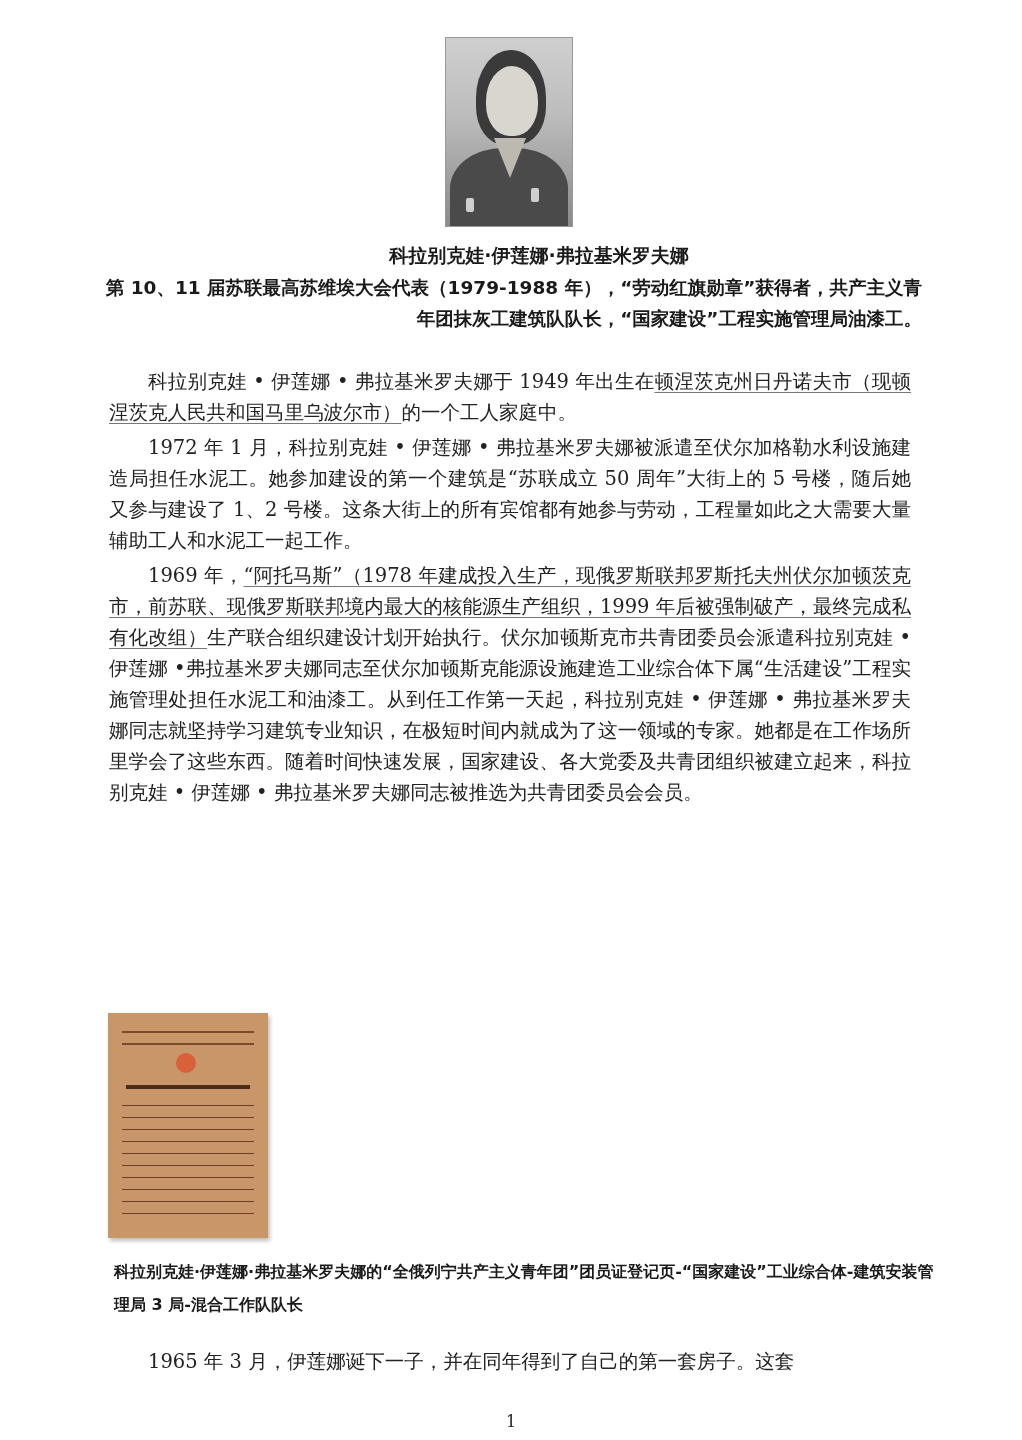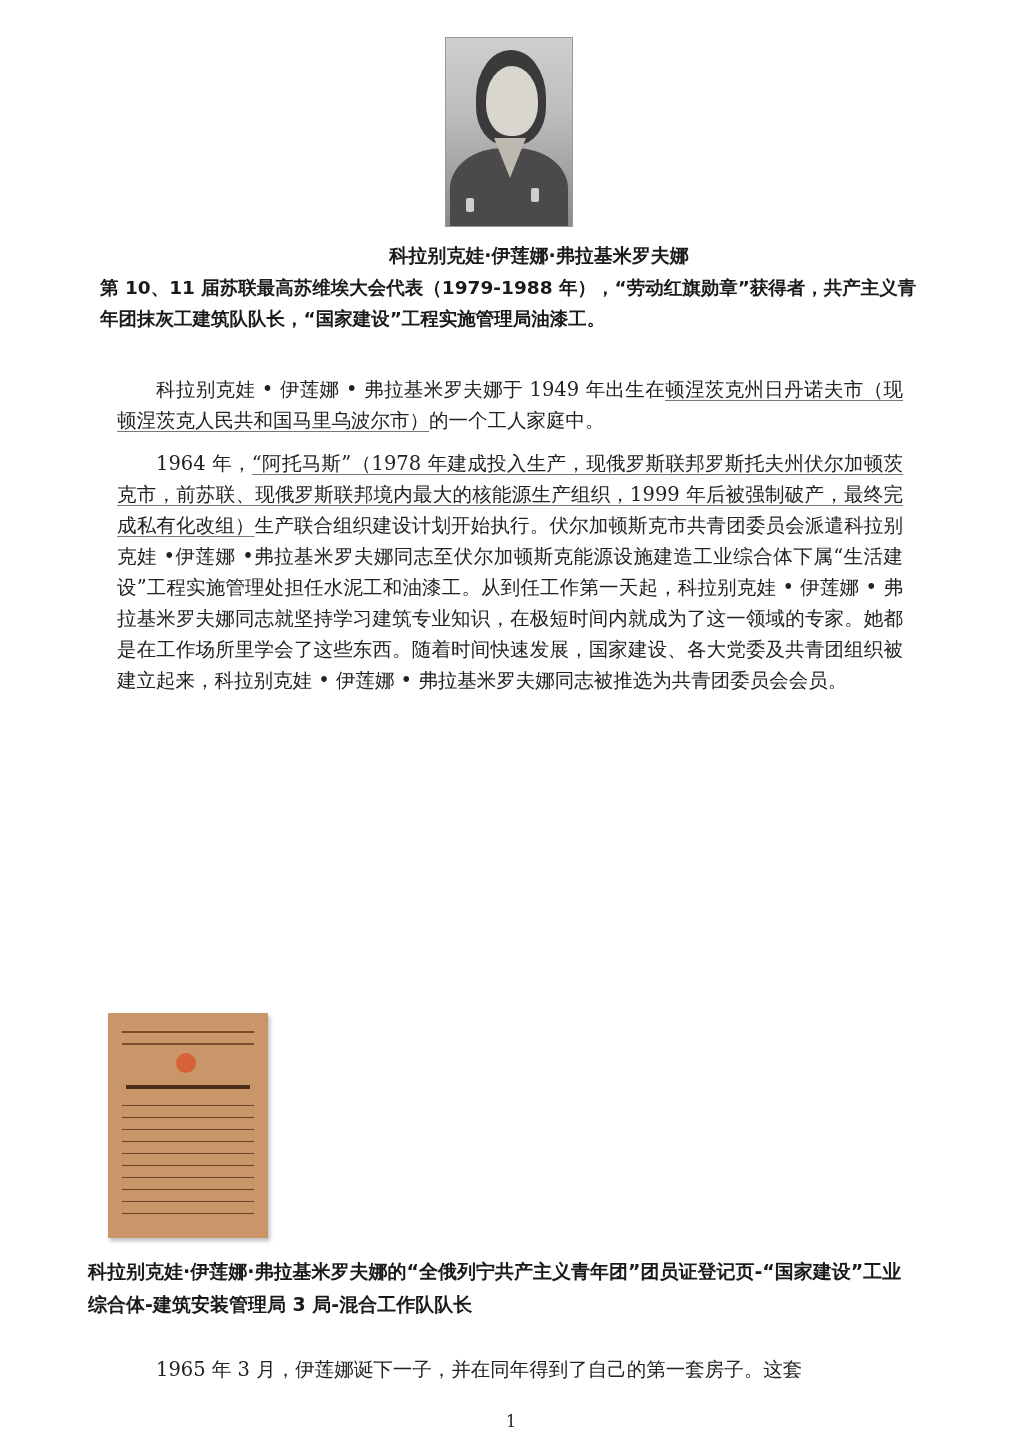--- a/index.html
+++ b/index.html
@@ -14,42 +14,42 @@
   .photo .face { position: absolute; left: 40px; top: 28px; width: 52px; height: 70px; border-radius: 50% 50% 45% 45%; background: #d9d5cf; }
   .photo .body { position: absolute; left: 4px; top: 110px; width: 118px; height: 90px; border-radius: 45% 45% 0 0; background: #4a4a4a; }
   .photo .collar { position: absolute; left: 48px; top: 100px; width: 32px; height: 40px; background: #bdb8b0; clip-path: polygon(0 0,100% 0,50% 100%); }
   .photo .medal { position: absolute; width: 8px; height: 14px; background: #cfcfcf; border-radius: 2px; }
 
   .caption-title {
     position: absolute; left: 0; width: 1022px; text-align: center;
     font-family: "DejaVu Sans", sans-serif; font-weight: bold; font-size: 19px; line-height: 28px;
   }
   .title-name { top: 241px; padding-left: 28px; }
-  .subtitle { position: absolute; left: 100px; width: 822px; top: 272px; text-align: left;
+  .subtitle { position: absolute; left: 100px; width: 822px; top: 272px; text-align: right;
     font-family: "DejaVu Sans", sans-serif; font-weight: bold; font-size: 18.5px; line-height: 31px; }
 
   .body-text {
     position: absolute; left: 105px; width: 810px;
     font-family: "DejaVu Serif", serif; font-size: 19.5px; line-height: 31px; color: #222;
   }
-  .body-text p { margin: 12px; text-indent: 2em; text-align: justify; }
+  .body-text p { margin: 4px; text-indent: 2em; text-align: justify; }
   .u { text-decoration: underline; text-decoration-color: #777; text-underline-offset: 4px; }
 
   .card {
     position: absolute; left: 108px; top: 1013px; width: 160px; height: 225px;
     background: #c9966a; box-shadow: 2px 3px 4px rgba(0,0,0,0.25);
   }
   .card .hdr { position: absolute; top: 18px; left: 14px; right: 14px; height: 10px; border-top: 2px solid #7a4a2a; border-bottom: 2px solid #7a4a2a; }
   .card .emblem { position: absolute; top: 40px; left: 68px; width: 20px; height: 20px; border-radius: 50%; background: #d9613a; }
   .card .heading { position: absolute; top: 72px; left: 18px; right: 18px; height: 4px; background: #4a2a18; }
   .card .line { position: absolute; left: 14px; right: 14px; height: 1px; background: #6b4026; }
 
   .card-caption {
-    position: absolute; left: 88px; width: 822px; top: 1255px;
-    font-family: "DejaVu Sans", sans-serif; font-weight: bold; font-size: 19px; line-height: 33px;
+    position: absolute; left: 114px; width: 822px; top: 1255px;
+    font-family: "DejaVu Sans", sans-serif; font-weight: bold; font-size: 16px; line-height: 33px;
   }
   .final-para { top: 1342px; }
   .page-num { position: absolute; top: 1412px; left: 0; width: 1022px; text-align: center;
     font-family: "DejaVu Serif", serif; font-size: 16px; }
 </style>
 </head>
 <body>
 
 <div class="photo">
   <div class="hair"></div>
@@ -58,21 +58,22 @@
   <div class="collar"></div>
   <div class="medal" style="left:20px;top:160px;"></div>
   <div class="medal" style="left:85px;top:150px;"></div>
 </div>
 
 <div class="caption-title title-name">科拉别克娃·伊莲娜·弗拉基米罗夫娜</div>
 <div class="subtitle">第 10、11 届苏联最高苏维埃大会代表（1979-1988 年），“劳动红旗勋章”获得者，共产主义青年团抹灰工建筑队队长，“国家建设”工程实施管理局油漆工。</div>
 
 <div class="body-text" style="top:362px;">
   <p><span>科拉别克娃 • 伊莲娜 • 弗拉基米罗夫娜于 1949 年出生在</span><span class="u">顿涅茨克州日丹诺夫市（现顿涅茨克人民共和国马里乌波尔市）</span><span>的一个工人家庭中。</span></p>
-  <p><span>1964 年，</span><span class="u">“阿托马斯”（1978 年建成投入生产，现俄罗斯联邦罗斯托夫州伏尔加顿茨克市，前苏联、现俄罗斯联邦境内最大的核能源生产组织，1999 年后被强制破产，最终完成私有化改组）</span><span>生产联合组织建设计划开始执行。伏尔加顿斯克市共青团委员会派遣科拉别克娃 •伊莲娜 •弗拉基米罗夫娜同志至伏尔加顿斯克能源设施建造工业综合体下属“生活建设”工程实施管理处担任水泥工和油漆工。从到任工作第一天起，科拉别克娃 • 伊莲娜 • 弗拉基米罗夫娜同志就坚持学习建筑专业知识，在极短时间内就成为了这一领域的专家。她都是在工作场所里学会了这些东西。随着时间快速发展，国家建设、各大党委及共青团组织被建立起来，科拉别克娃 • 伊莲娜 • 弗拉基米罗夫娜同志被推选为共青团委员会会员。</span></p>
+  <p><span>1972 年 1 月，科拉别克娃 • 伊莲娜 • 弗拉基米罗夫娜被派遣至伏尔加格勒水利设施建造局担任水泥工。她参加建设的第一个建筑是“苏联成立 50 周年”大街上的 5 号楼，随后她又参与建设了 1、2 号楼。这条大街上的所有宾馆都有她参与劳动，工程量如此之大需要大量辅助工人和水泥工一起工作。</span></p>
+  <p><span>1969 年，</span><span class="u">“阿托马斯”（1978 年建成投入生产，现俄罗斯联邦罗斯托夫州伏尔加顿茨克市，前苏联、现俄罗斯联邦境内最大的核能源生产组织，1999 年后被强制破产，最终完成私有化改组）</span><span>生产联合组织建设计划开始执行。伏尔加顿斯克市共青团委员会派遣科拉别克娃 •伊莲娜 •弗拉基米罗夫娜同志至伏尔加顿斯克能源设施建造工业综合体下属“生活建设”工程实施管理处担任水泥工和油漆工。从到任工作第一天起，科拉别克娃 • 伊莲娜 • 弗拉基米罗夫娜同志就坚持学习建筑专业知识，在极短时间内就成为了这一领域的专家。她都是在工作场所里学会了这些东西。随着时间快速发展，国家建设、各大党委及共青团组织被建立起来，科拉别克娃 • 伊莲娜 • 弗拉基米罗夫娜同志被推选为共青团委员会会员。</span></p>
 </div>
 
 <div class="card">
   <div class="hdr"></div>
   <div class="emblem"></div>
   <div class="heading"></div>
   <div class="line" style="top:92px;"></div>
   <div class="line" style="top:104px;"></div>
   <div class="line" style="top:116px;"></div>
   <div class="line" style="top:128px;"></div>

